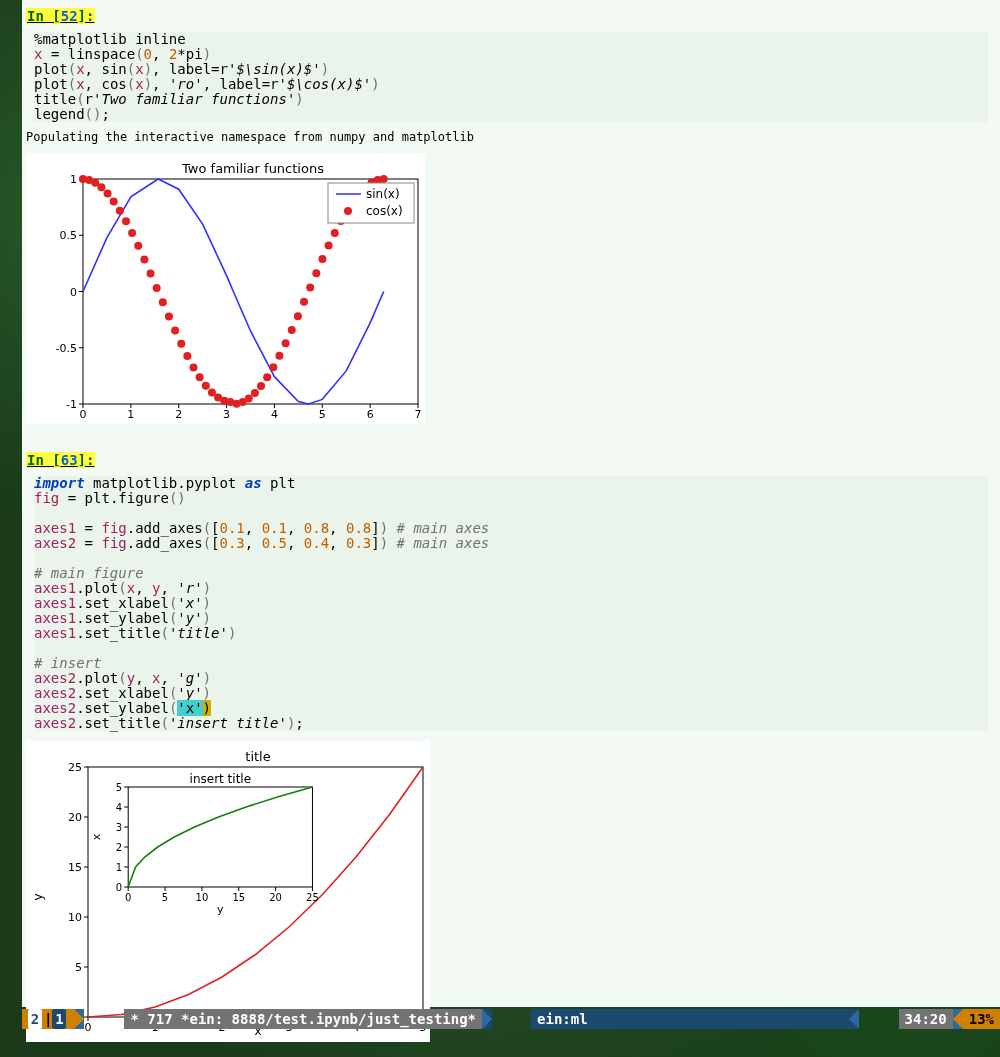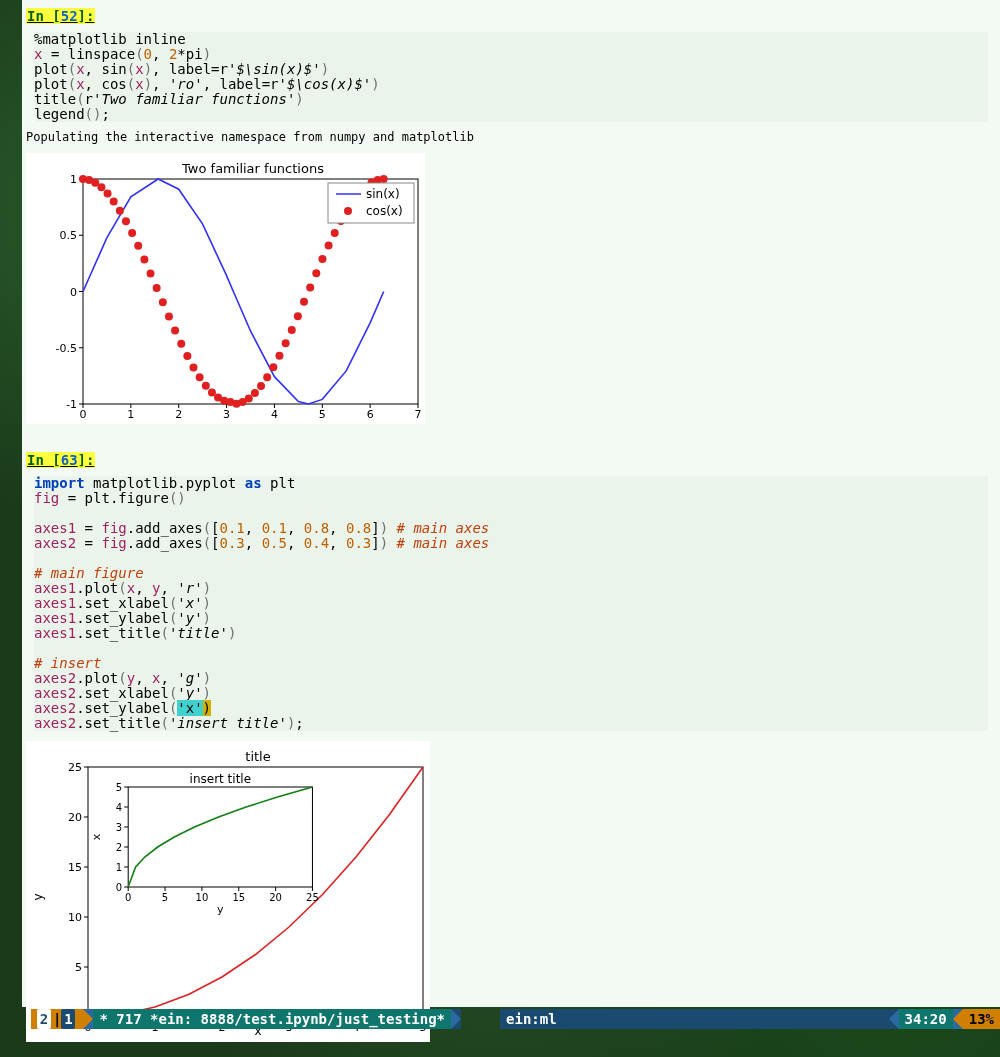--- a/index.html
+++ b/index.html
@@ -60,62 +60,62 @@
   }
   pre.output {
     margin: 0;
     padding: 0;
     font-family: inherit;
     font-size: 12px;
     line-height: 15px;
     white-space: pre;
     background: #f3faf3;
   }
-  .kw   { color: #0040c0; font-weight: bold; }
+  .kw   { color: #0040c0; font-weight: bold; font-style: italic; }
   .var  { color: #a02060; }
   .num  { color: #c06000; }
   .str  { color: #000000; font-style: italic; }
   .op   { color: #000; }
   .paren{ color: #707070; }
-  .cmt  { color: #c2410c; font-style: italic; text-align: center; }
+  .cmt  { color: #737373; font-style: italic; text-align: center; }
   .cursor-left {
     background: #40d0d0;
     color: #000;
   }
   .cursor-right {
     background: #d0b000;
     color: #000;
   }
 
   .chart-holder {
     background: #fff;
     padding: 6px 2px 2px 2px;
     display: inline-block;
   }
   svg text { font-family: "DejaVu Sans", sans-serif; }
 
   .modeline-wrap {
     position: absolute;
-    left: 31px;
+    left: 22px;
     right: 0;
     bottom: 32px;
     height: 16px;
     border-radius: 6px;
   }
   .modeline {
     height: 20px;
     line-height: 20px;
     display: flex;
     color: #fff;
     font-size: 14px;
     font-weight: bold;
   }
   .ml-seg { padding: 0 6px; white-space: pre; }
   .ml-dblue { background: #1a4a70; margin-left: 39px; }
-  .ml-blue  { background: #0f766e; }
+  .ml-blue  { background: #737373; margin-left: 40px; }
   .ml-orange{ background: #d08000; color:#000; }
   .ml-arrow-o-to-b {
     width: 0; height: 0;
     border-top: 10px solid transparent;
     border-bottom: 10px solid transparent;
     border-left: 10px solid #d08000;
     background:#2a6aa0;
   }
   .ml-arrow-b-to-db {
     width: 0; height: 0;

